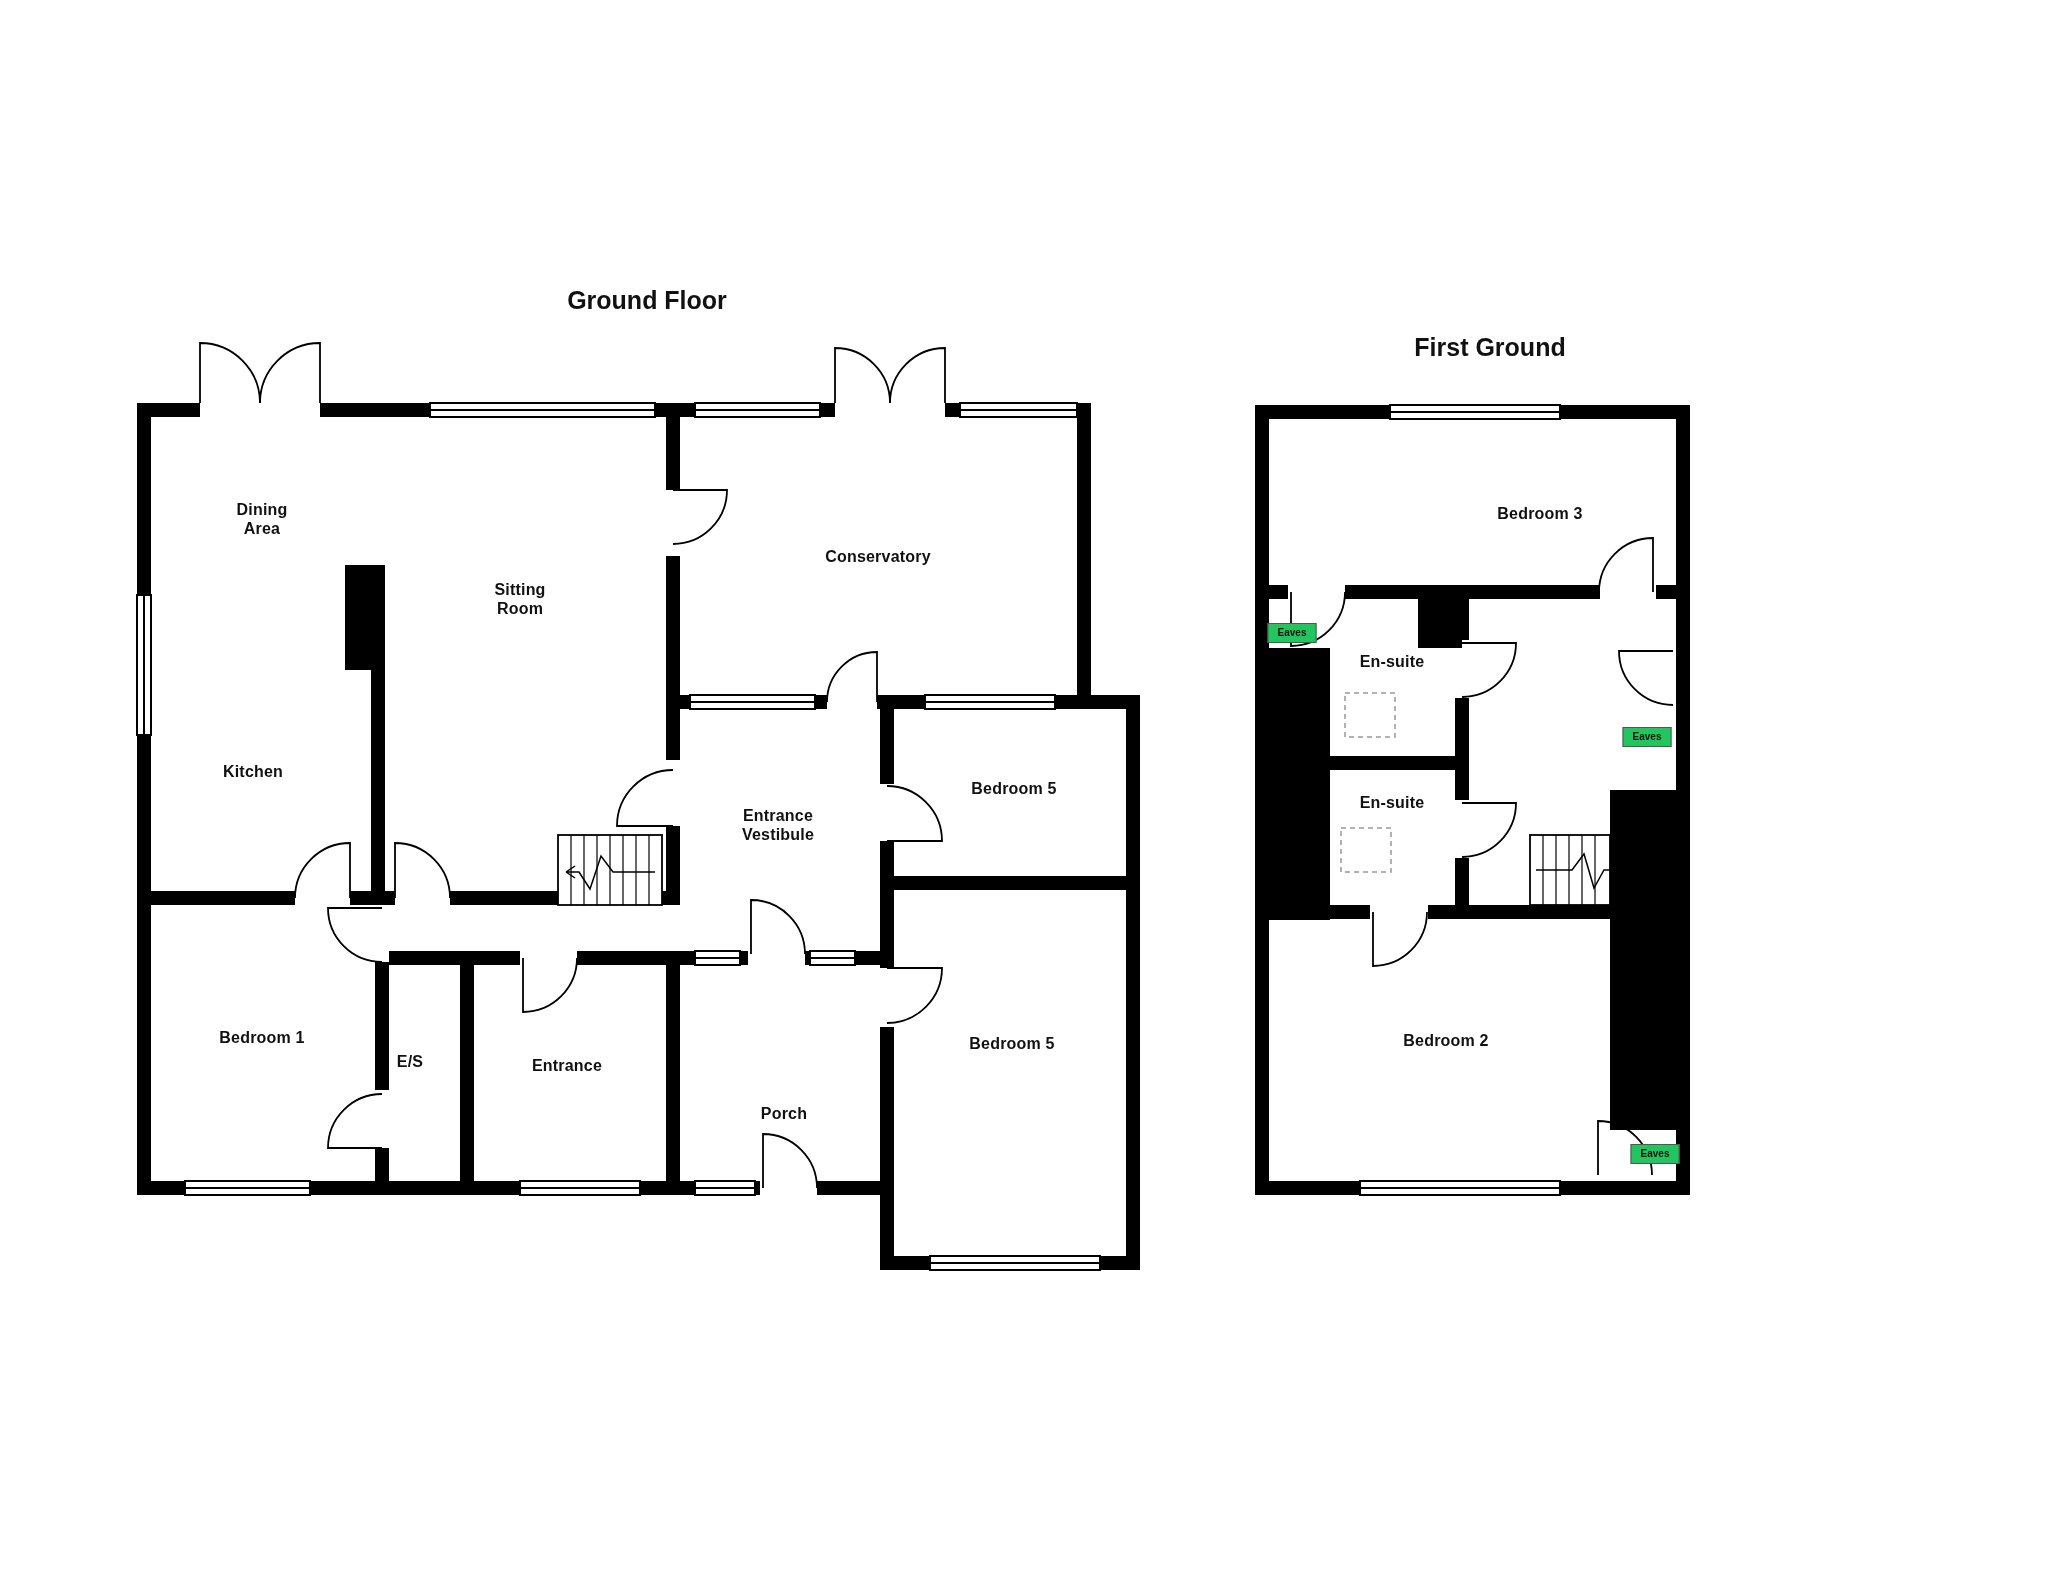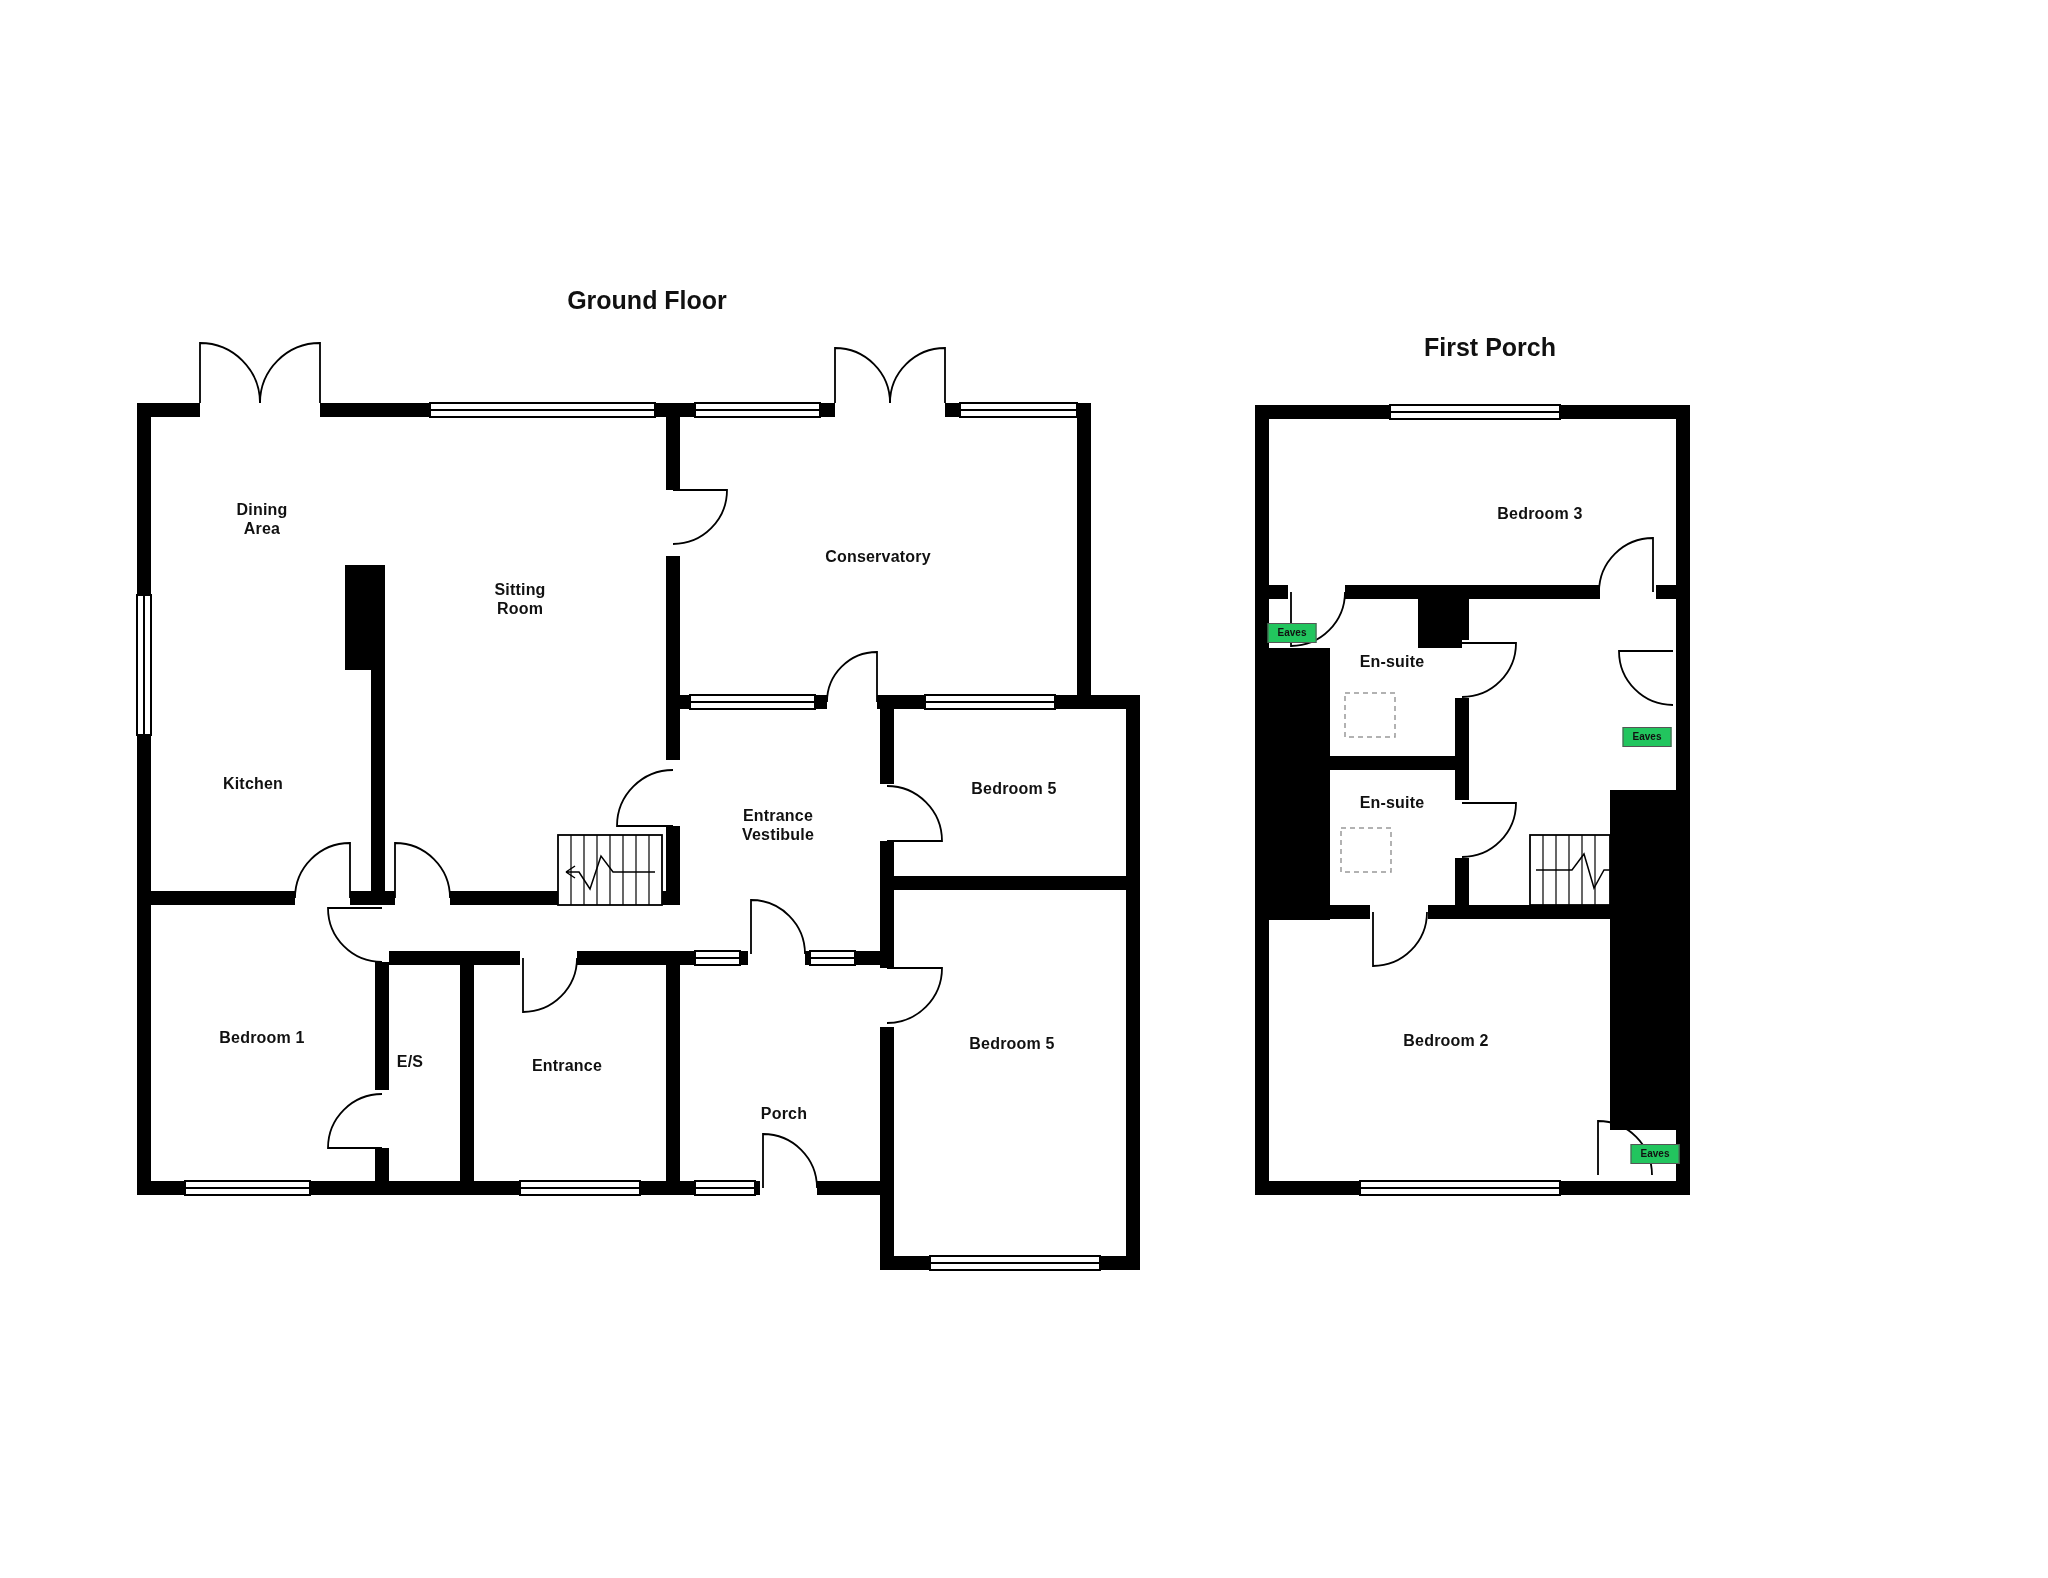--- a/index.html
+++ b/index.html
@@ -196,29 +196,29 @@
           <line x1="1569" y1="835" x2="1569" y2="905"></line>
             <line x1="1582" y1="835" x2="1582" y2="905"></line>
           <line x1="1595" y1="835" x2="1595" y2="905"></line>
         </g>
         <path d="M1536,870 L1572,870 L1584,854 L1594,888 L1604,870 L1622,870 M1622,870 L1613,864 M1622,870 L1613,876" fill="none" stroke="#000" stroke-width="1.5"></path>
       </g>
     </g>
   </svg>
 
   <div class="floor-title" style="left:635px;top:300px">Ground Floor</div>
-  <div class="floor-title" style="left:1478px;top:347px">First Porch</div>
+  <div class="floor-title" style="left:1478px;top:347px">First Ground</div>
 
   <div id="labels-layer">
       <div class="room-label" style="left: 262px; top: 520px;">Dining
 Area</div>
       <div class="room-label" style="left: 520px; top: 600px;">Sitting
 Room</div>
       <div class="room-label" style="left: 878px; top: 557px;">Conservatory</div>
-      <div class="room-label" style="left: 253px; top: 772px; margin-top: 12px;">Kitchen</div>
+      <div class="room-label" style="left: 253px; top: 772px;">Kitchen</div>
       <div class="room-label" style="left: 778px; top: 826px;">Entrance
 Vestibule</div>
       <div class="room-label" style="left: 1014px; top: 789px;">Bedroom 5</div>
       <div class="room-label" style="left: 262px; top: 1038px;">Bedroom 1</div>
       <div class="room-label" style="left: 410px; top: 1062px;">E/S</div>
       <div class="room-label" style="left: 567px; top: 1066px;">Entrance</div>
       <div class="room-label" style="left: 784px; top: 1114px;">Porch</div>
       <div class="room-label" style="left: 1012px; top: 1044px;">Bedroom 5</div>
       <div class="room-label" style="left: 1508px; top: 514px; margin-left: 32px;">Bedroom 3</div>
       <div class="room-label" style="left: 1392px; top: 662px;">En-suite</div>

